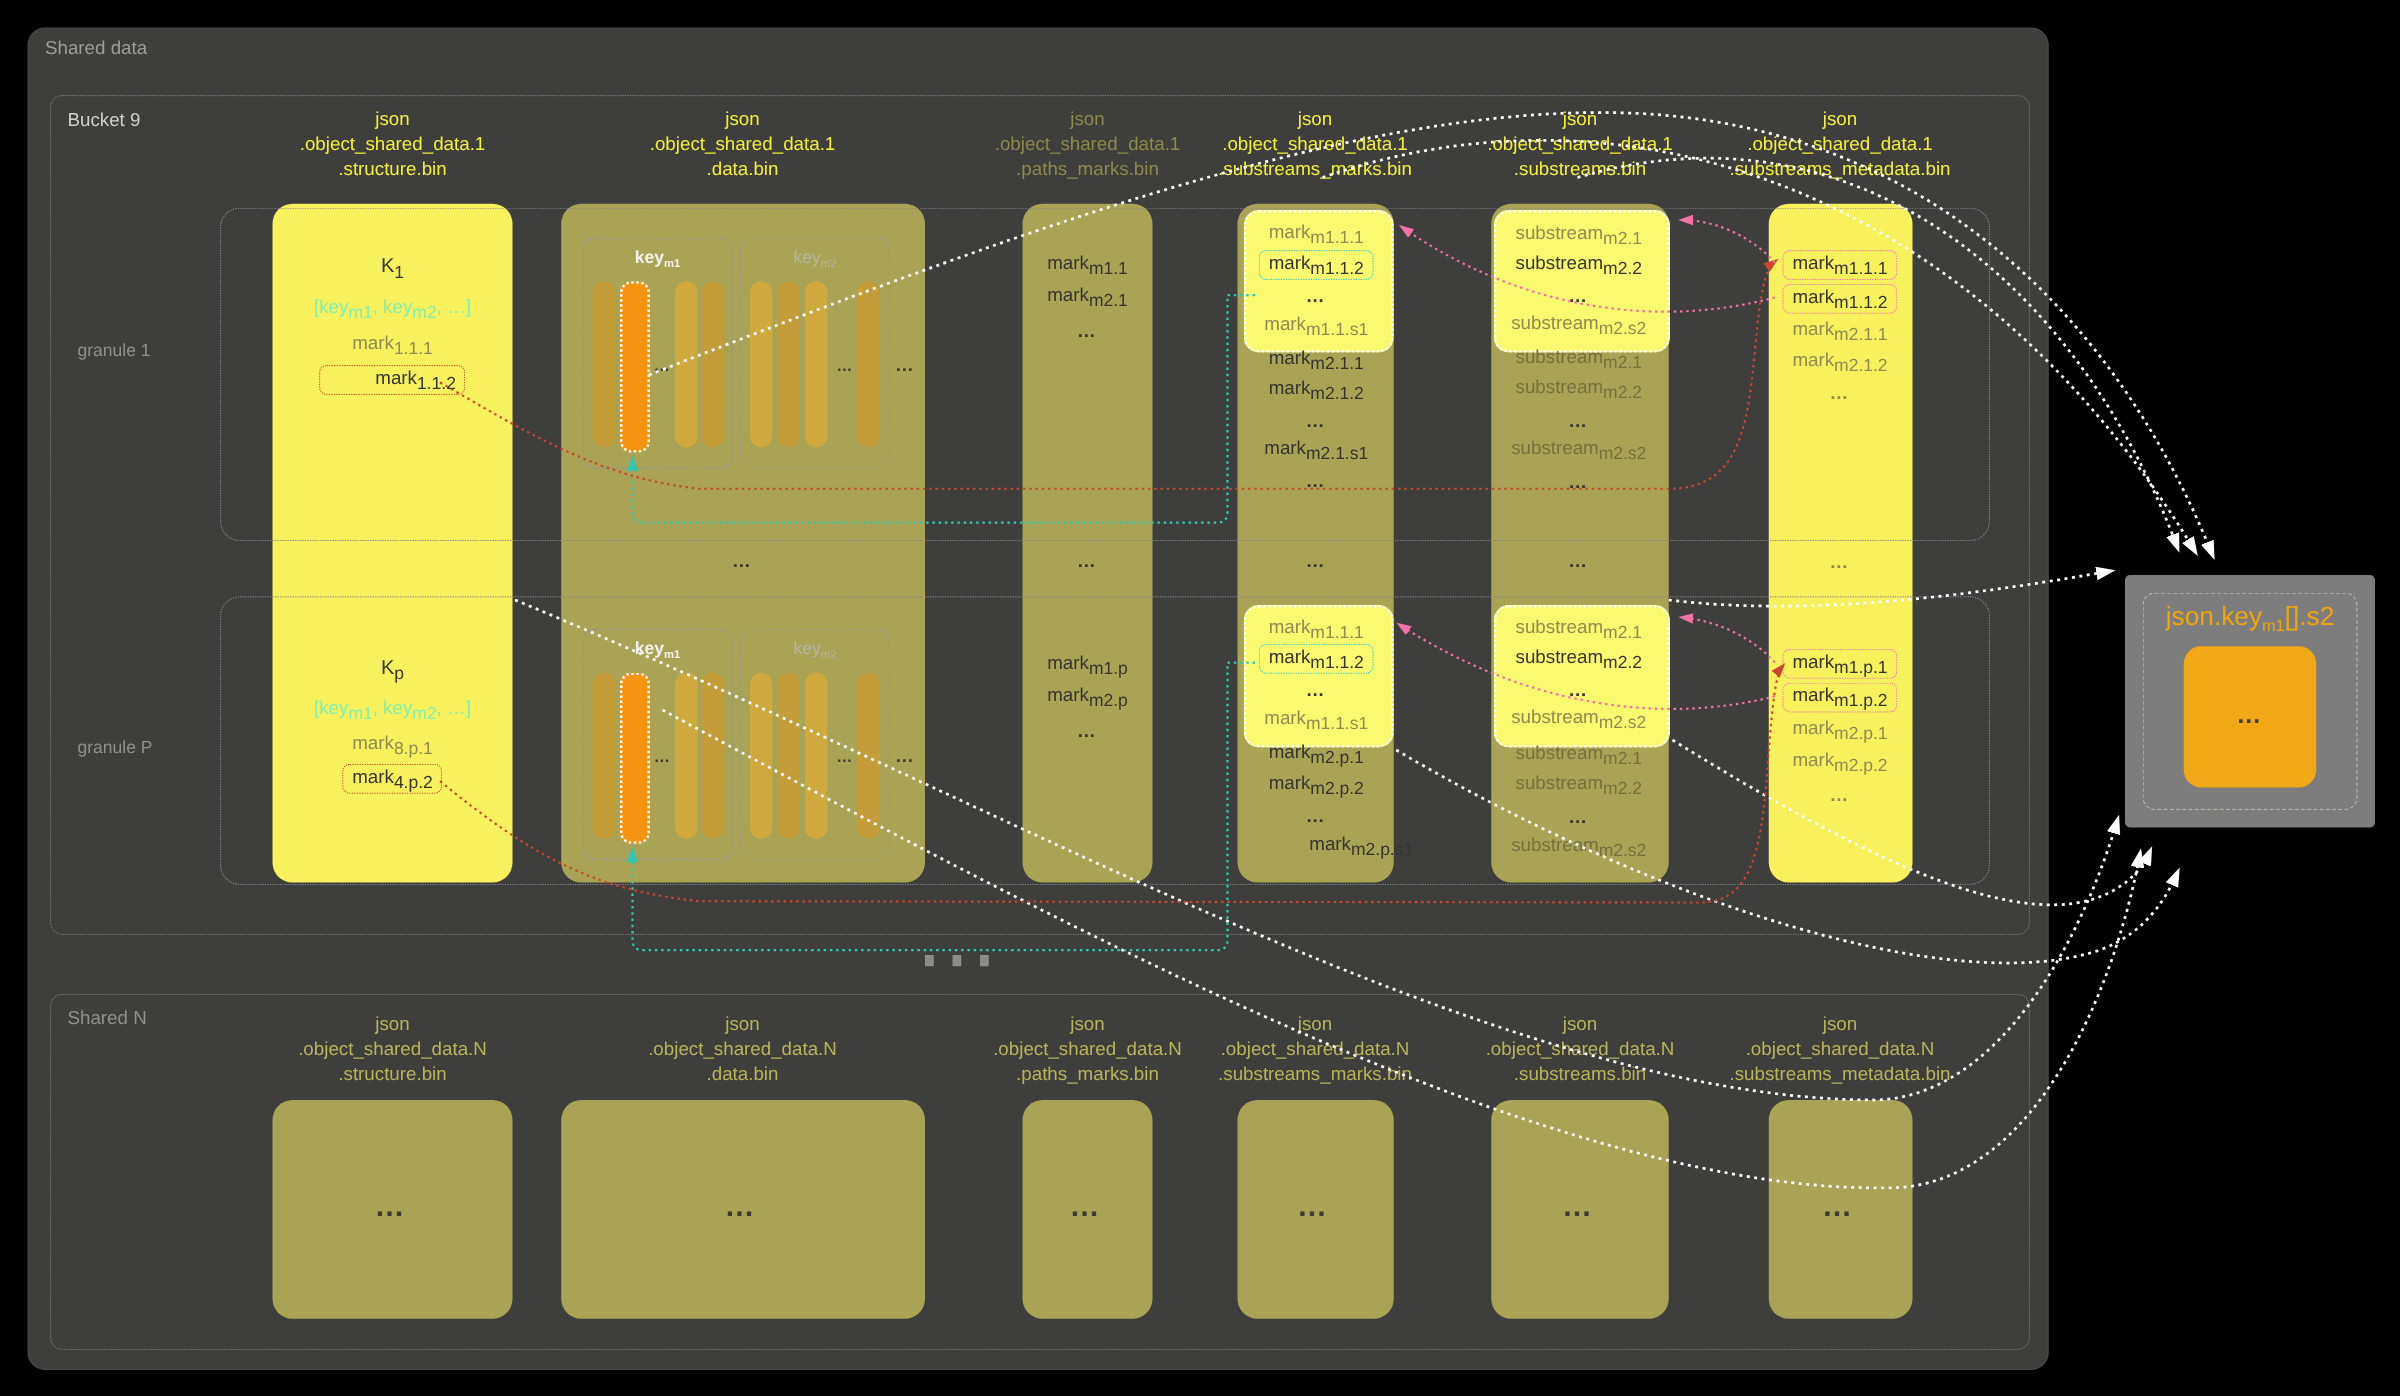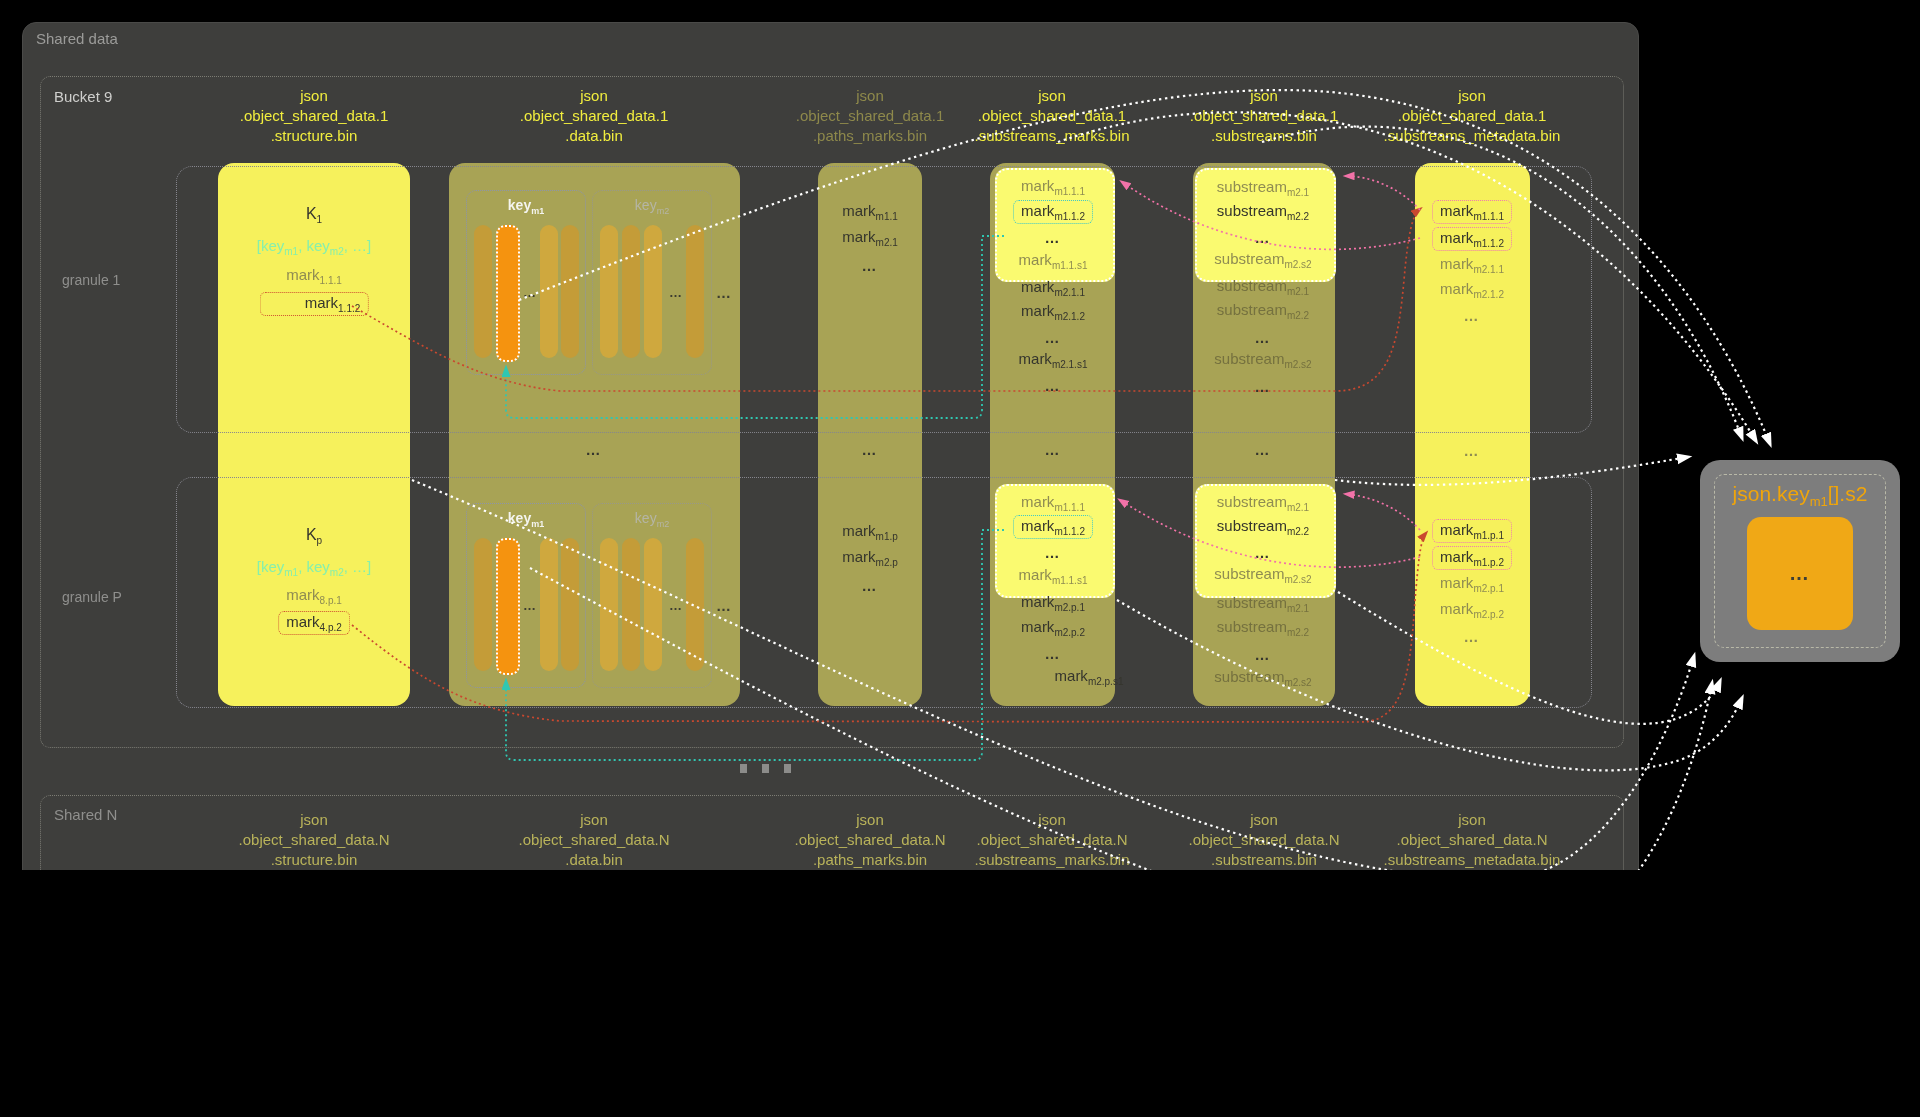--- a/index.html
+++ b/index.html
@@ -1,54 +1,54 @@
 <!DOCTYPE html>
 <html><head>
 <meta charset="utf-8">
 <style>
   html,body{margin:0;padding:0;background:#000;}
-  .canvas{position:relative;width:1920px;height:870px;background:#000;overflow:hidden;
+  .canvas{position:relative;width:1920px;height:1117px;background:#000;overflow:hidden;
           font-family:"Liberation Sans","DejaVu Sans",sans-serif;}
   .shared{position:absolute;left:22px;top:22px;width:1615px;height:1072px;background:#3e3e3c;
           border:1px solid #4a4a48;border-radius:14px;}
   .panel-label{position:absolute;font-size:15px;color:#9c9c9a;}
   .bucket{position:absolute;border:1px dotted #7c7c74;border-radius:10px;}
   .bucket-label{position:absolute;font-size:15px;color:#cfcfcd;}
   .bucket-label.dim{color:#8f8f8d;}
   .granule{position:absolute;border:1px dotted #86868e;border-radius:16px;}
   .granule-label{position:absolute;font-size:14px;color:#8f8f8d;}
   .hdr{position:absolute;transform:translateX(-50%);text-align:center;font-size:15px;line-height:20px;
        color:#f2ee3e;white-space:nowrap;}
   .hdr.dim{color:#8e894b;}
   .hdr.n{color:#b9b35a;}
   .box{position:absolute;border-radius:16px;}
   .col-olive{background:#a8a355;}
   .col-yellow{background:#f6f15c;}
   .hl{position:absolute;background:#fafa70;border:2px dotted #ffffff;border-radius:12px;}
   .item{position:absolute;transform:translate(-50%,-50%);white-space:nowrap;font-size:15px;color:#35352d;}
-  .item sub{font-size:10px;}
+  .item sub{font-size:14px;}
   .fade{color:#8f8c52;}
   .fade2{color:#75713f;}
   .graytxt{color:#86efac;}
   .dots{font-weight:bold;letter-spacing:2px;}
   .boxed-red{border:1.5px dotted #cf5030;border-radius:6px;padding:1px 7px;}
   .boxed-cyan{border:1.5px dotted #3cc8c8;border-radius:6px;padding:1px 7px;}
   .boxed-pink{border:1.5px dotted #f07ab0;border-radius:6px;padding:1px 7px;}
   .kgroup{position:absolute;border:1px dotted #8b93ad;border-radius:10px;}
   .kgroup.fadegrp{border-color:#97978c;}
   .klabel{position:absolute;top:6px;left:0;right:0;text-align:center;font-size:14px;color:#f4f4ef;font-weight:bold;}
   .klabel.fade{color:#b5b5a5;font-weight:normal;}
   .klabel sub{font-size:9px;}
   .bar{position:absolute;border-radius:9px;}
   .bar.orange{border:2px dotted #ffffff;}
   .bardots{position:absolute;transform:translate(-50%,-50%);font-size:13px;font-weight:bold;color:#3c3c30;letter-spacing:1px;}
   .bigdots{position:absolute;transform:translate(-50%,-50%);font-size:24px;font-weight:bold;color:#3b3b2f;letter-spacing:5px;}
   .sep-dots{position:absolute;display:flex;gap:15px;}
   .sep-dots span{width:7px;height:9px;background:#8c8c8a;display:block;}
-  .rbox{position:absolute;background:#7d7d7d;border-radius:20px;}
+  .rbox{position:absolute;background:#7d7d7d;border-radius:4px;}
   .rinner{position:absolute;left:14px;top:14px;right:14px;bottom:14px;border:1px dashed #b9b9a8;border-radius:10px;}
   .rtitle{position:absolute;top:22px;left:0;right:0;text-align:center;font-size:21px;color:#f0a50a;}
   .rtitle sub{font-size:13px;}
   .ramber{position:absolute;background:#f0a816;border-radius:14px;}
   svg.overlay{position:absolute;left:0;top:0;pointer-events:none;z-index:50;}
 </style>
 </head>
 <body>
 
 <div class="canvas">

